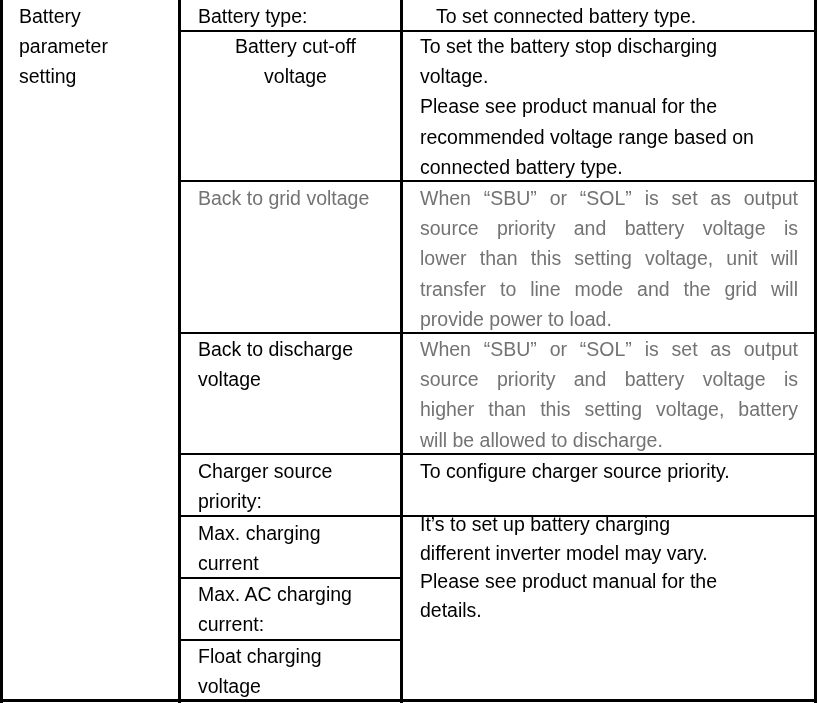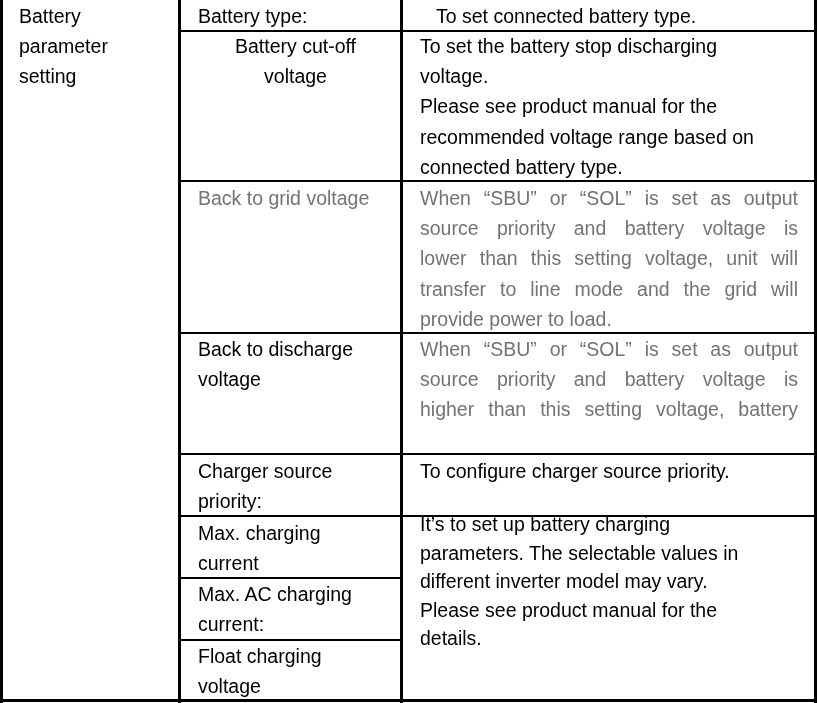--- a/index.html
+++ b/index.html
@@ -71,20 +71,21 @@
   </div>
 
   <div class="cell" style="left:198px;top:334px;width:195px;">
     <span class="pl">Back to discharge</span>
     <span class="pl">voltage</span>
   </div>
   <div class="cell red just" style="left:420px;top:334px;width:378px;">
     <span class="l">When “SBU” or “SOL” is set as output</span>
     <span class="l">source priority and battery voltage is</span>
     <span class="l">higher than this setting voltage, battery</span>
+    <span class="last">will be allowed to discharge.</span>
   </div>
 
   <div class="cell" style="left:198px;top:456px;width:195px;">
     <span class="pl">Charger source</span>
     <span class="pl">priority:</span>
   </div>
   <div class="cell" style="left:420px;top:456px;width:378px;">
     <span class="pl">To configure charger source priority.</span>
   </div>
 
@@ -95,18 +96,17 @@
   <div class="cell" style="left:198px;top:579px;width:195px;">
     <span class="pl">Max. AC charging</span>
     <span class="pl">current:</span>
   </div>
   <div class="cell" style="left:198px;top:641px;width:195px;">
     <span class="pl">Float charging</span>
     <span class="pl">voltage</span>
   </div>
   <div class="cell" style="left:420px;top:510px;width:378px;line-height:28.6px;">
     <span class="pl">It’s to set up battery charging</span>
-    <span class="pl">parameters. The selectable values in</span>
     <span class="pl">different inverter model may vary.</span>
     <span class="pl">Please see product manual for the</span>
     <span class="pl">details.</span>
   </div>
 </div>
 
 </body></html>

